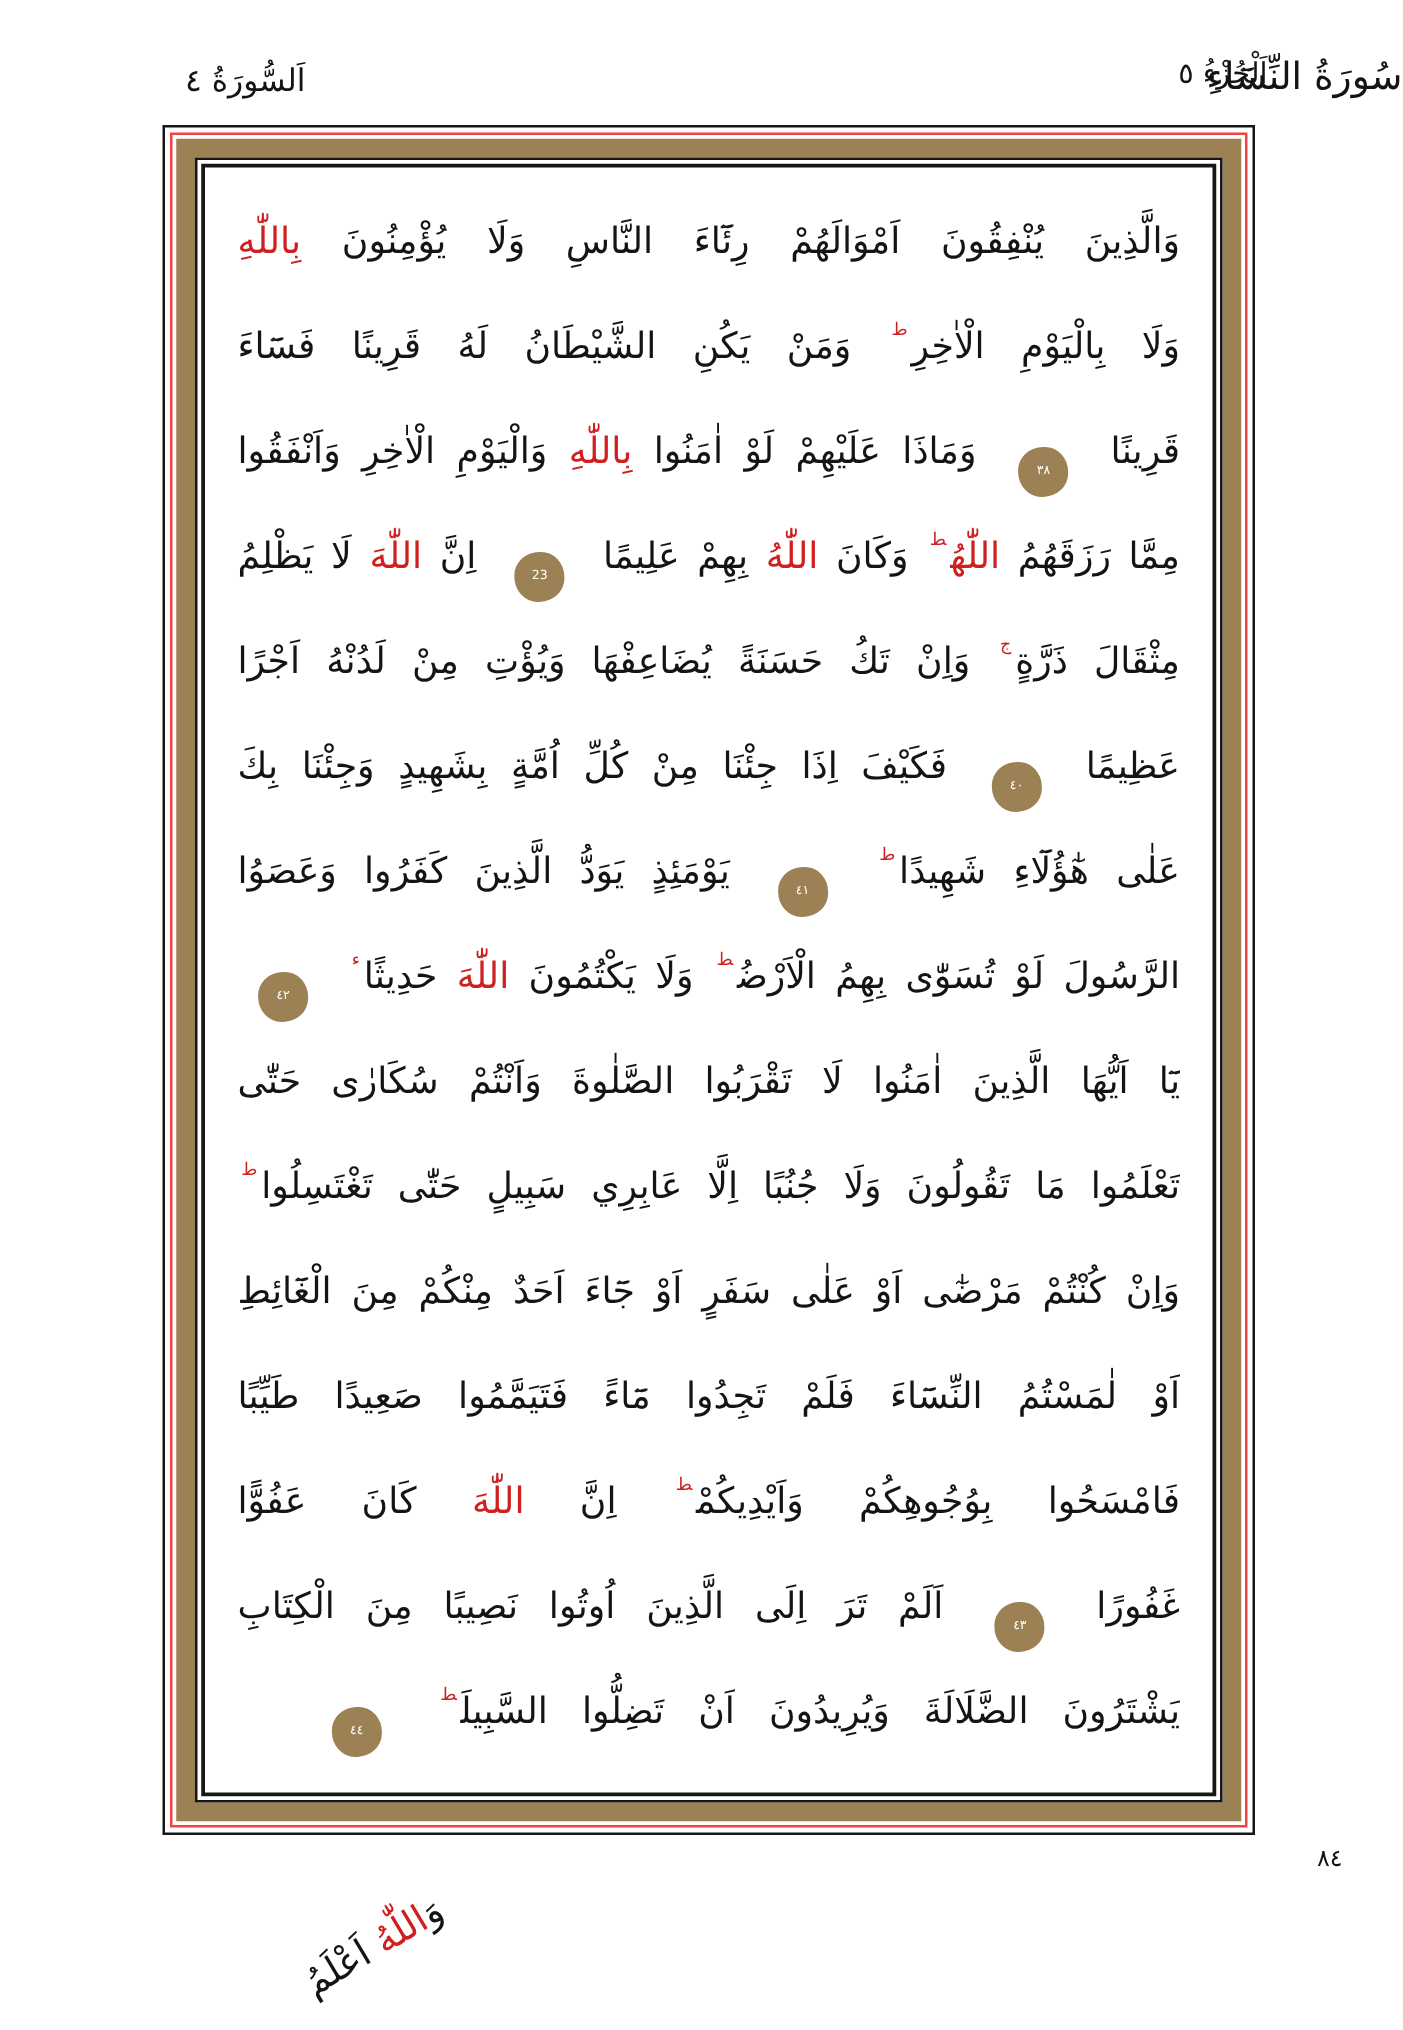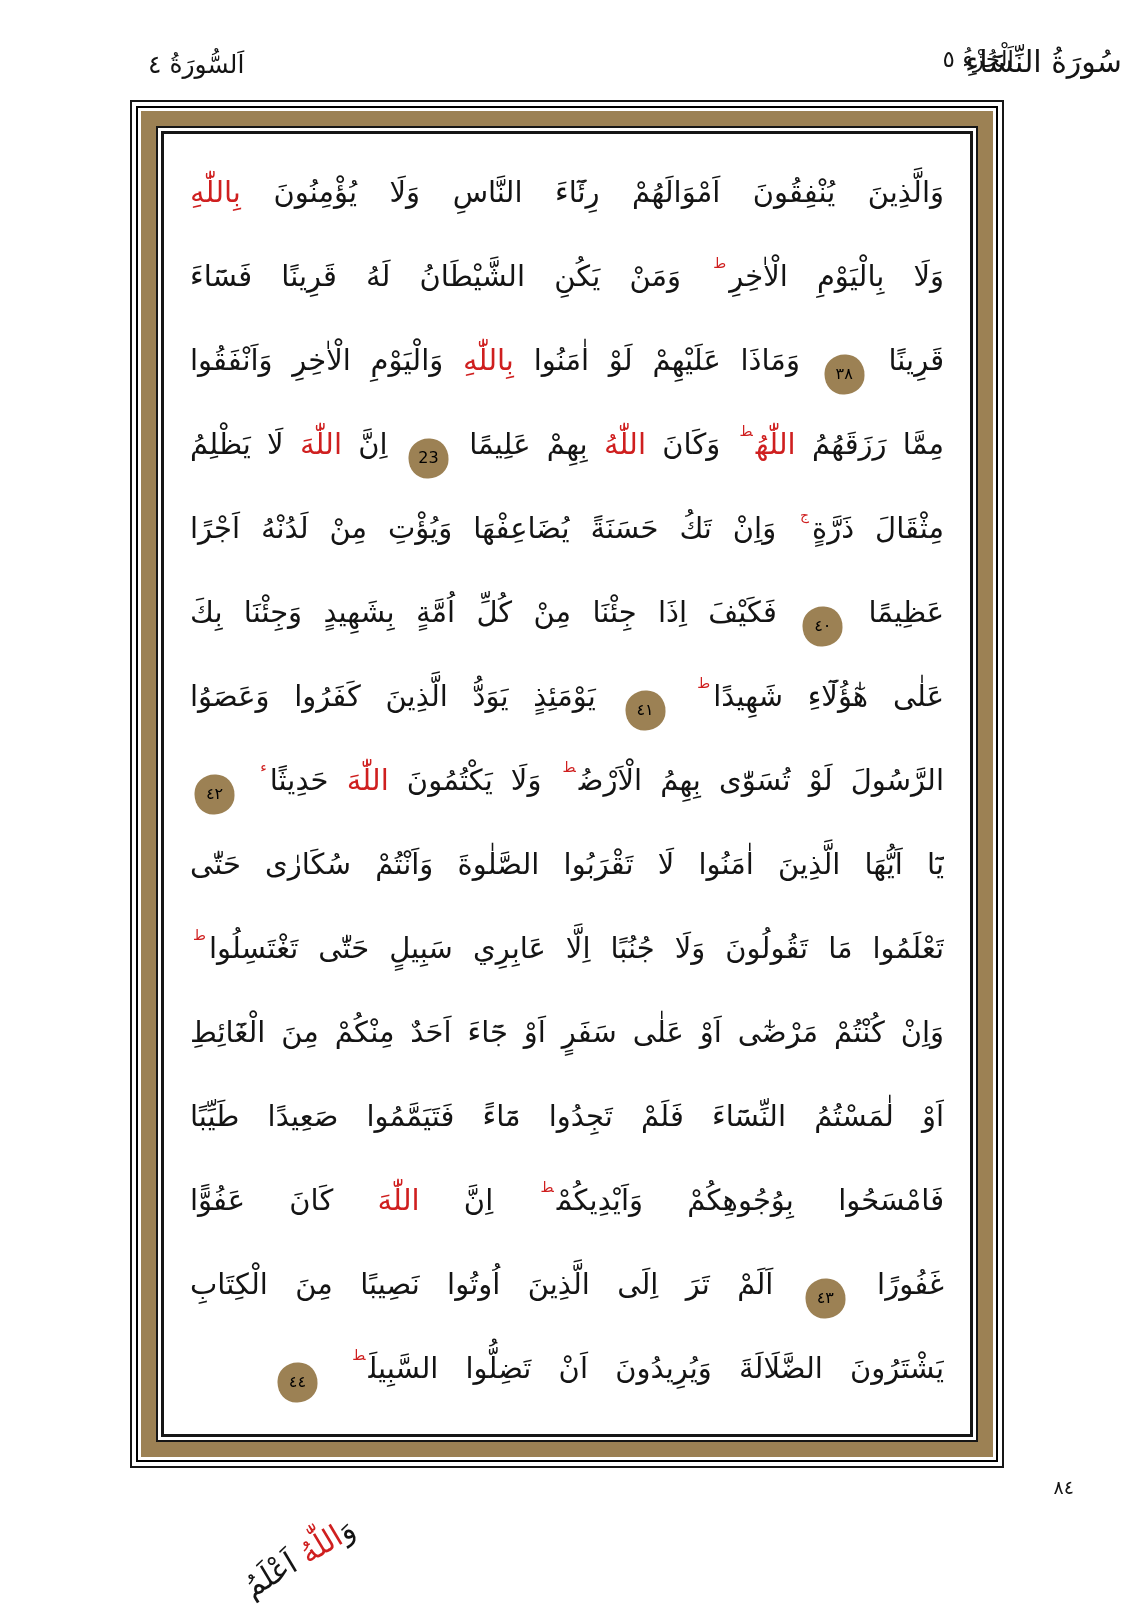--- a/index.html
+++ b/index.html
@@ -9,38 +9,38 @@
 
   
   .hdr { position:absolute; top:42px; left:0; width:100%; height:60px; font-size:27px; }
   .hdr-left   { position:absolute; left:148px;  top:8px;  font-size:25px; }
   .hdr-center { position:absolute; left:0; right:0; top:2px; font-size:30px; }
   .hdr-right  { position:absolute; right:108px; top:4px;  font-size:23px; }
 
   
   .f1 { position:absolute; left:130px; top:100px; width:874px; height:1368px;
         border:2px solid #161616; padding:4px; background:#fff; }
-  .f2 { width:100%; height:100%; border:2px solid #000000; padding:3px; background:#fff; }
+  .f2 { width:100%; height:100%; border:2px solid #ef4444; padding:3px; background:#fff; }
   .f3 { width:100%; height:100%; background:var(--tan); padding:15px; }
   .f4 { width:100%; height:100%; border:2px solid #161616; padding:3px; background:#fff; }
   .f5 { width:100%; height:100%; border:3px solid #161616; padding:16px 26px; background:#fff; }
 
   
   .content { width:100%; height:100%; direction:rtl; }
   .qline { height:84px; line-height:84px; font-size:29px; letter-spacing:0px;
            text-align:justify; text-align-last:justify; -moz-text-align-last:justify;
            overflow:hidden; white-space:normal; }
   .qline-last { text-align-last:right; -moz-text-align-last:right; word-spacing:18px; }
   .allah { color:var(--red); }
   .stop  { color:var(--red); font-size:14px; vertical-align:18px; margin:0 3px; line-height:0; }
   .verse-marker { display:inline-flex; align-items:center; justify-content:center;
-                  width:37px; height:37px; background:var(--tan); color:#000000;
+                  width:37px; height:37px; background:var(--tan); color:#ffffff;
                   border-radius:50% 46% 50% 46% / 46% 50% 46% 50%;
-                  font-size:16px; line-height:1; vertical-align:-9px;
-                  box-shadow:0 0 0 1.5px var(--tan); margin:0 6px; }
+                  font-size:10px; line-height:1; vertical-align:-9px;
+                  box-shadow:0 0 0 1.5px var(--tan); margin:0 18px; }
 
   
   .page-number { position:absolute; right:48px; top:1476px; font-size:19px; }
   .catchword { position:absolute; left:152px; top:1508px; width:200px; direction:rtl;
                font-size:30px; transform:rotate(-31deg); transform-origin:100% 50%;
                white-space:nowrap; }
 </style>
 </head>
 <body style="color: rgb(20, 20, 20);">
 

